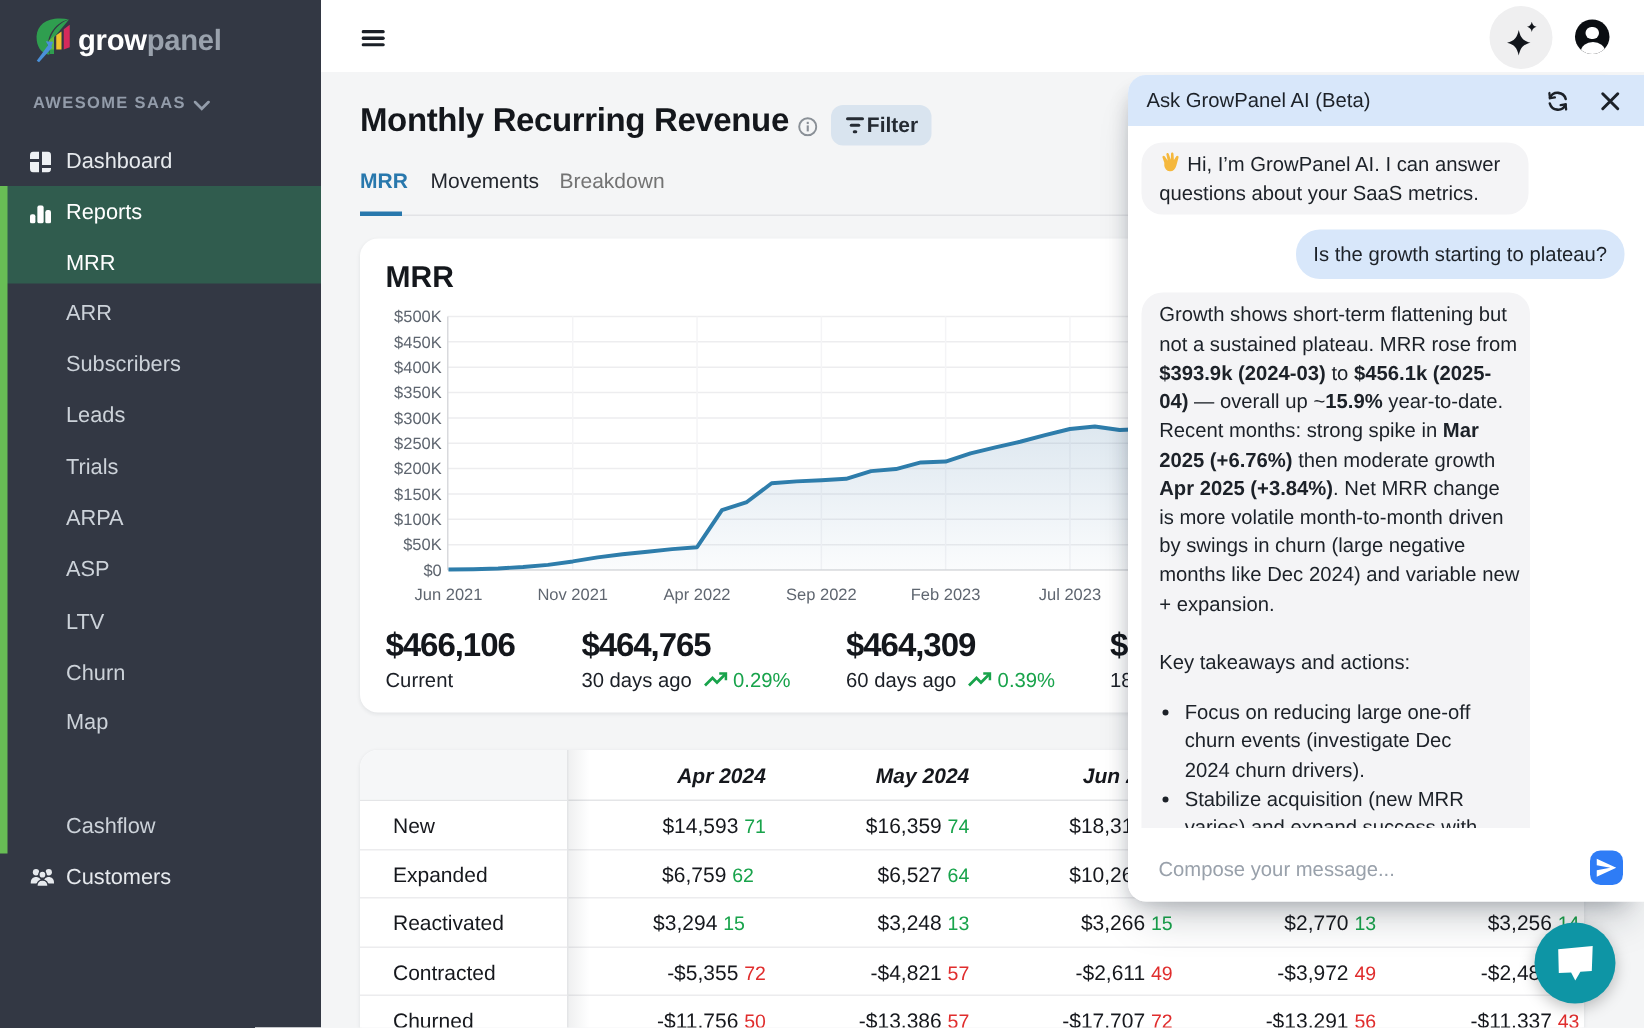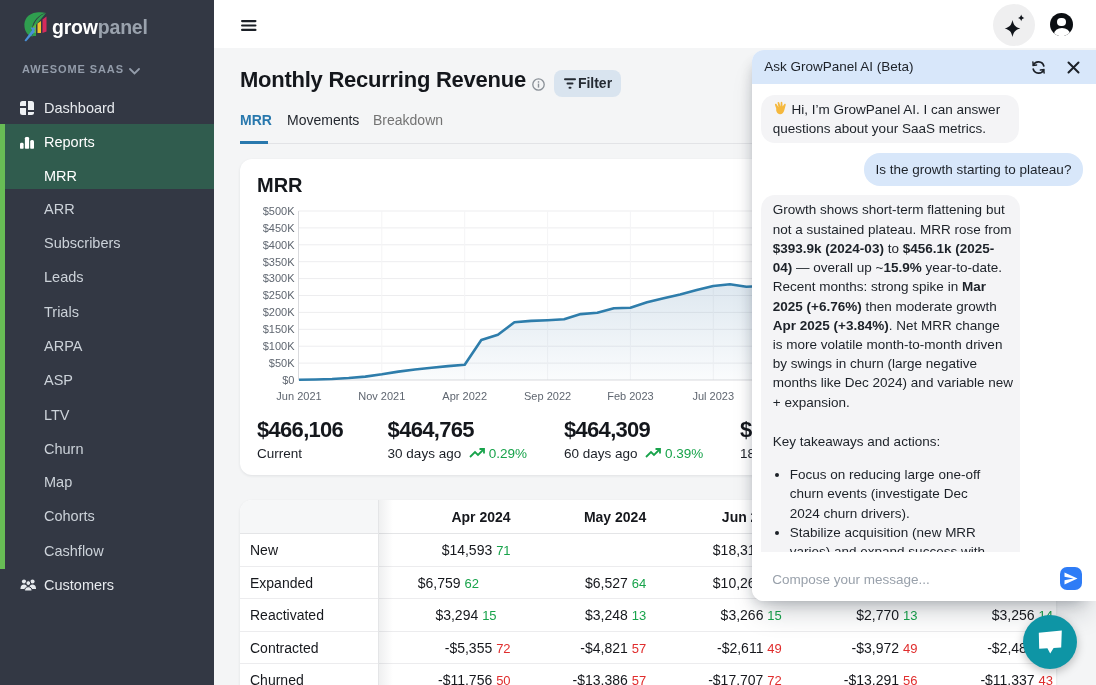--- a/index.html
+++ b/index.html
@@ -24,23 +24,23 @@
   
   .bignum { font-size:22px; font-weight:bold; color:#14171c; letter-spacing:-0.7px; top:0; }
   .statlbl { font-size:13.5px; color:#1b1f26; white-space:nowrap; }
   .statlbl svg { vertical-align:-1px; margin-left:4px; }
   .grn { color:#18a34b; }
 
   
   .tcard { background:#fff; border-radius:12px 12px 0 0; box-shadow:0 1px 3px rgba(20,30,40,0.09); overflow:hidden; }
   .trow { position:absolute; left:0; width:816px; height:32.6px; line-height:32.6px; border-bottom:1px solid #ececee; font-size:14px; color:#16181d; }
   .thead { border-bottom:1px solid #e4e5e7; }
-  .tlabel { position:absolute; left:0; top:0; width:138px; height:100%; padding-left:10px; background:transparent; }
+  .tlabel { position:absolute; left:0; top:0; width:138px; height:100%; padding-left:22px; background:transparent; }
   .tc { position:absolute; top:0; width:135.6px; text-align:right; padding-right:3px; white-space:nowrap; }
-  .tch { font-weight:bold; }
+  .tch { font-weight:bold;font-style:italic; }
   .cnt { font-size:13px; }
   .grn2 { color:#18a34b; }
   .red2 { color:#e02d2d; }
 
   
   .panel { position:absolute; left:752.3px; top:49.7px; width:343.7px; height:551.3px; background:#fff; border-radius:12px 0 0 12px; box-shadow:-5px 7px 14px -8px rgba(20,30,45,0.30), 0 18px 28px -10px rgba(20,30,45,0.25); z-index:10; }
   .phead { position:absolute; left:0; top:0; width:100%; height:34px; background:#d8e7fa; border-radius:12px 0 0 0; line-height:34px; font-size:13.5px; color:#1c2128; padding-left:12px; }
   .chat { position:absolute; left:0; top:34px; width:100%; height:468.3px; overflow:hidden; }
   .bub { position:absolute; border-radius:14px; font-size:13.5px; line-height:19.24px; color:#1c2128; padding:5px 12px; }
   .bubgray { background:#f4f4f6; left:8.5px; }
@@ -110,23 +110,20 @@
       <span class="txt">ASP</span>
     </div>
   <div class="navitem navsub" style="top:397.5px;">
       <span class="txt">LTV</span>
     </div>
   <div class="navitem navsub" style="top:432px;">
       <span class="txt">Churn</span>
     </div>
   <div class="navitem navsub" style="top:464.5px;">
       <span class="txt">Map</span>
-    </div>
-  <div class="navitem navsub" style="top:499px;">
-      <span class="txt">Cohorts</span>
     </div>
   <div class="navitem navsub" style="top:533.5px;">
       <span class="txt">Cashflow</span>
     </div>
   <div class="navitem" style="top:568px;">
     <svg width="17" height="13" viewBox="0 0 17 13" fill="#e6e9ed">
       <circle cx="4" cy="3" r="2.1"></circle>
       <path d="M0.5,9.8 C0.5,7.5 2,6.1 4,6.1 C6,6.1 7.5,7.5 7.5,9.8 L7.5,10.5 L0.5,10.5 Z"></path>
       <circle cx="12.5" cy="3" r="2.1"></circle>
       <path d="M9,9.8 C9,7.5 10.5,6.1 12.5,6.1 C14.5,6.1 16,7.5 16,9.8 L16,10.5 L9,10.5 Z"></path>
@@ -260,27 +257,28 @@
     <div class="tlabel" style="background:#f6f7f8;"></div>
     <div class="tc tch" style="left:138px;">Apr 2024</div>
     <div class="tc tch" style="left:273.6px;">May 2024</div>
     <div class="tc tch" style="left:409.2px;">Jun 2024</div>
     <div class="tc tch" style="left:544.8px;">Jul 2024</div>
     <div class="tc tch" style="left:680.4px;">Aug 2024</div>
   </div>
   <div class="trow" style="top:34.3px;">
     <div class="tlabel">New</div>
     <div class="tc" style="left:138px;">$14,593 <span class="cnt grn2">71</span></div>
+    <div class="tc" style="left:273.6px;">$16,359 <span class="cnt grn2">74</span></div>
     <div class="tc" style="left:409.2px;">$18,312 <span class="cnt grn2">69</span></div>
     <div class="tc" style="left:544.8px;">$15,731 <span class="cnt grn2">66</span></div>
     <div class="tc" style="left:680.4px;">$17,248 <span class="cnt grn2">70</span></div>
   </div>
   <div class="trow" style="top:66.8px;">
     <div class="tlabel">Expanded</div>
-    <div class="tc" style="left:142px;text-align:center;">$6,759 <span class="cnt grn2">62</span></div>
+    <div class="tc" style="left:130px;">$6,759 <span class="cnt grn2">62</span></div>
     <div class="tc" style="left:273.6px;">$6,527 <span class="cnt grn2">64</span></div>
     <div class="tc" style="left:409.2px;">$10,266 <span class="cnt grn2">58</span></div>
     <div class="tc" style="left:544.8px;">$8,114 <span class="cnt grn2">61</span></div>
     <div class="tc" style="left:680.4px;">$7,493 <span class="cnt grn2">60</span></div>
   </div>
   <div class="trow" style="top:99.4px;">
     <div class="tlabel">Reactivated</div>
     <div class="tc" style="left:124px;">$3,294 <span class="cnt grn2">15</span></div>
     <div class="tc" style="left:273.6px;">$3,248 <span class="cnt grn2">13</span></div>
     <div class="tc" style="left:409.2px;">$3,266 <span class="cnt grn2">15</span></div>

